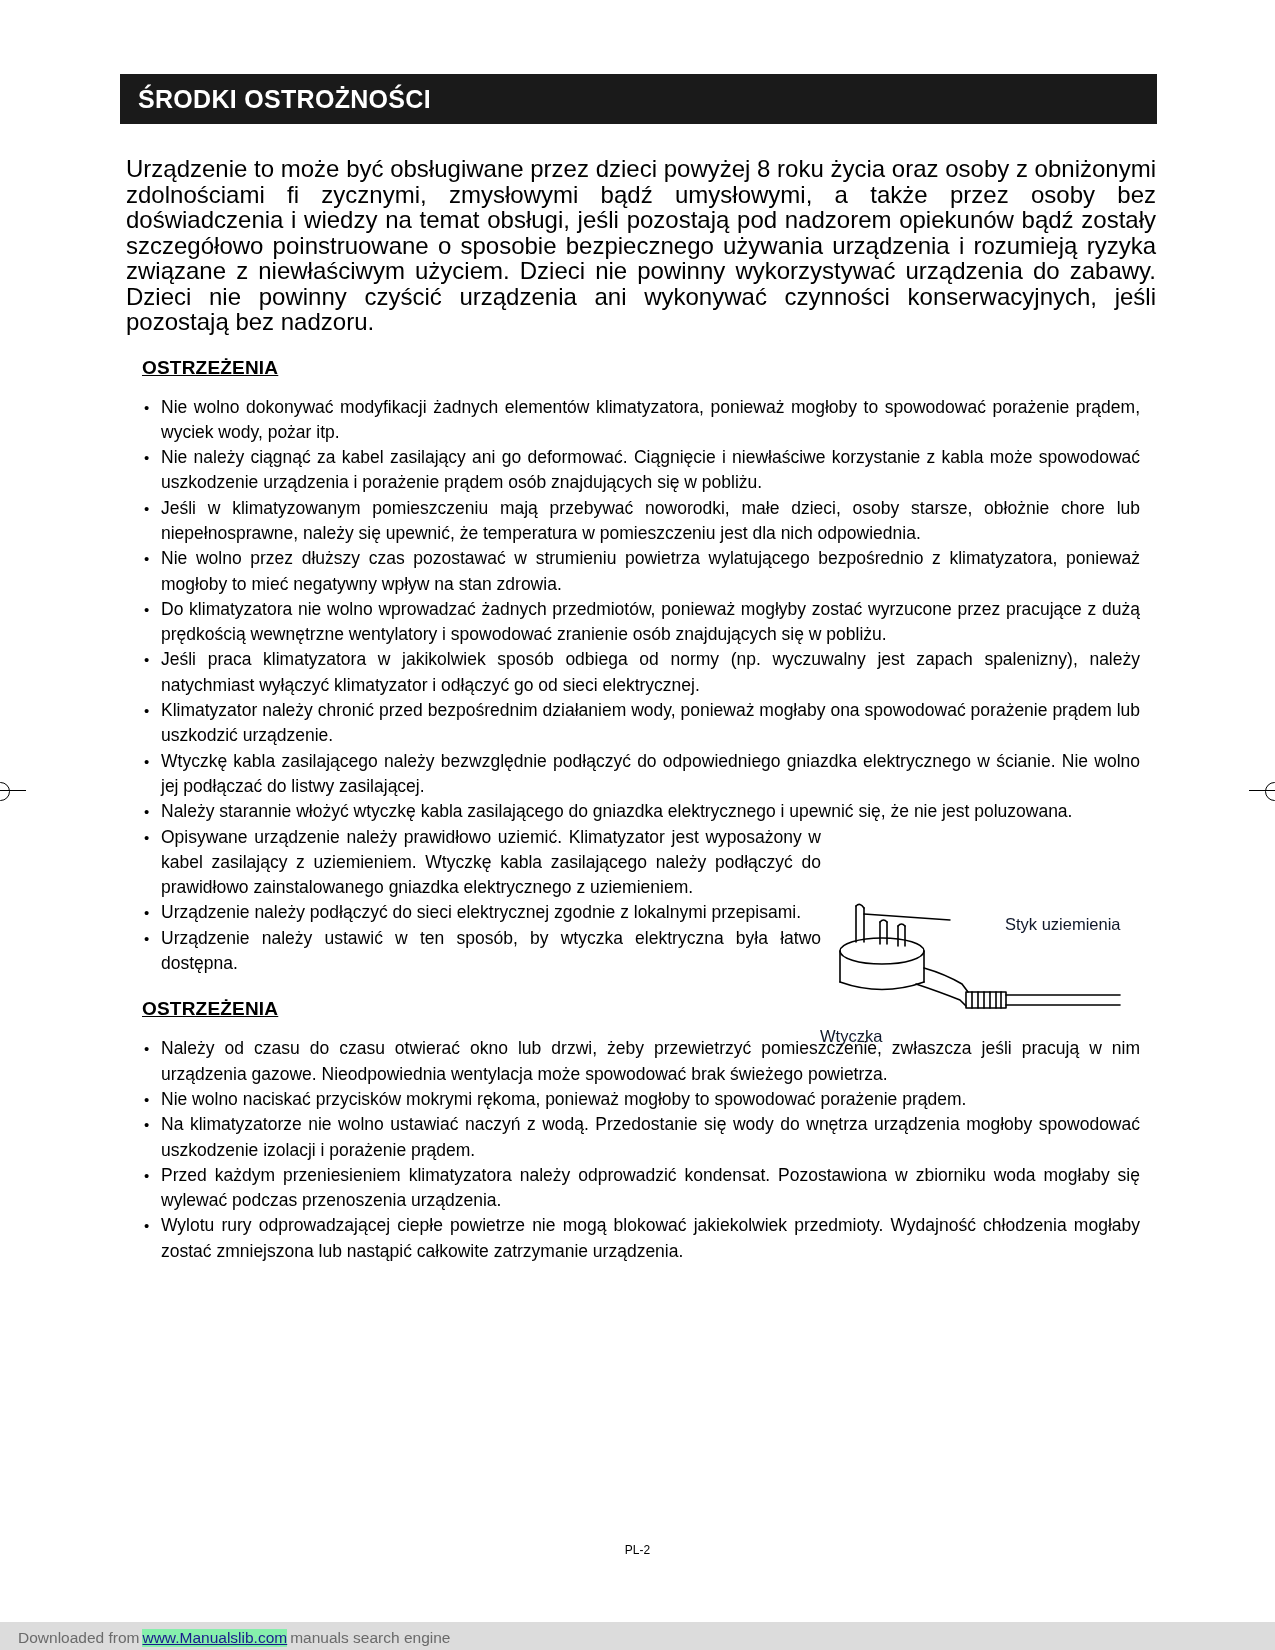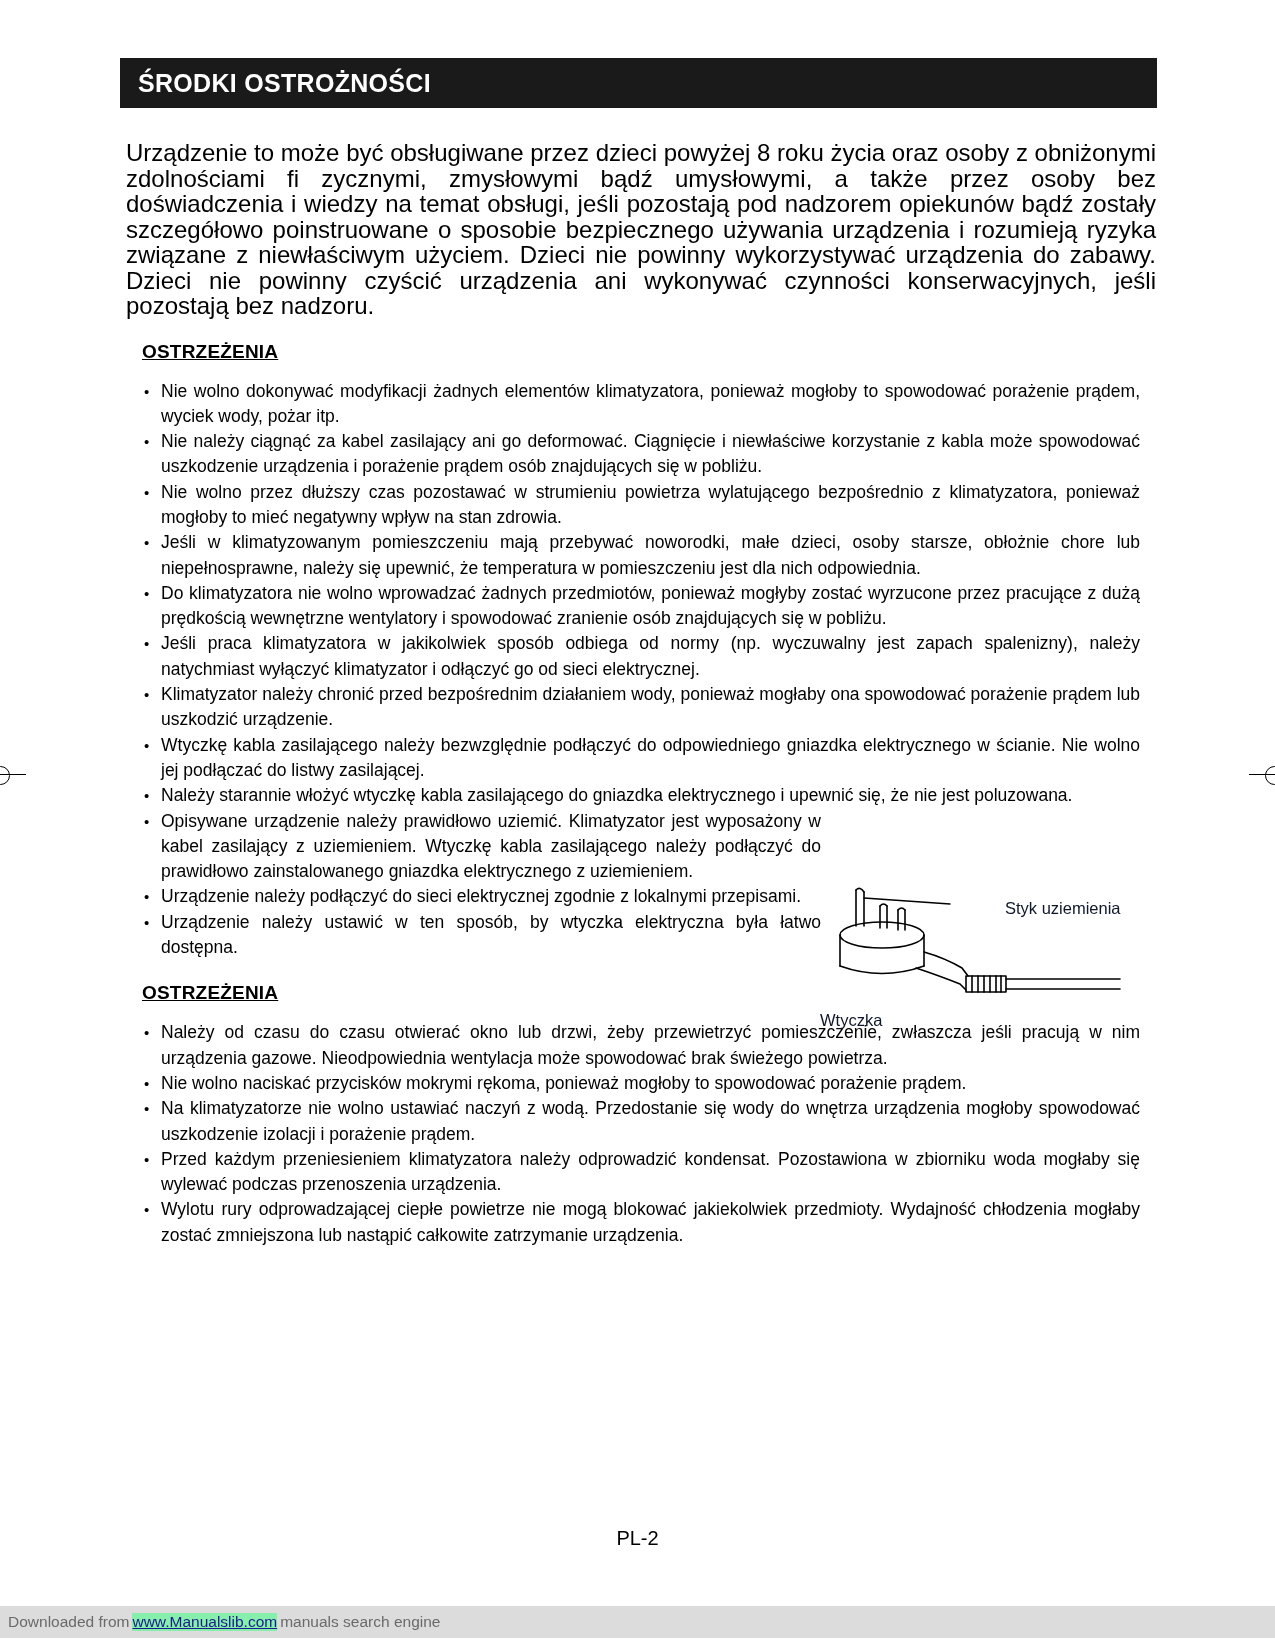--- a/index.html
+++ b/index.html
@@ -11,21 +11,21 @@
     width: 1275px;
     height: 1650px;
     position: relative;
     font-family: "Liberation Sans", sans-serif;
     color: #000000;
     overflow: hidden;
   }
 
   .page {
     position: absolute;
-    left: 0; top: 0;
+    left: 0; top: 16px;
     width: 1275px;
     height: 1634px;
   }
 
   
   .crop-mark {
     position: absolute;
     width: 26px;
     height: 26px;
   }
@@ -146,36 +146,36 @@
     left: 0px;
     top: 130px;
   }
 
   .footer-pageno {
     position: absolute;
     left: 0;
     right: 0;
     top: 1527px;
     text-align: center;
-    font-size: 20px;
+    font-size: 12px;
   }
 
   .dl-bar {
     position: absolute;
     left: 0;
     top: 1606px;
     width: 1275px;
     height: 32px;
     background: #dcdcdc;
     color: #6a6a6a;
     font-size: 15.5px;
     display: flex;
     align-items: center;
   }
-  .dl-bar .dl-text { padding-left: 8px; }
+  .dl-bar .dl-text { padding-left: 18px; }
   .dl-bar .dl-link {
     color: #1a1a8c;
     background: #86efac;
     text-decoration: underline;
     margin: 0 3px;
   }
 </style>
 </head>
 <body>
 
@@ -196,22 +196,22 @@
 
   <div class="content">
 
     <p class="intro">Urządzenie to może być obsługiwane przez dzieci powyżej 8 roku życia oraz osoby z obniżonymi zdolnościami fi zycznymi, zmysłowymi bądź umysłowymi, a także przez osoby bez doświadczenia i wiedzy na temat obsługi, jeśli pozostają pod nadzorem opiekunów bądź zostały szczegółowo poinstruowane o sposobie bezpiecznego używania urządzenia i rozumieją ryzyka związane z niewłaściwym użyciem. Dzieci nie powinny wykorzystywać urządzenia do zabawy. Dzieci nie powinny czyścić urządzenia ani wykonywać czynności konserwacyjnych, jeśli pozostają bez nadzoru.</p>
 
     <h2 class="section-head">OSTRZEŻENIA</h2>
 
     <ul class="bullets">
       <li>Nie wolno dokonywać modyfikacji żadnych elementów klimatyzatora, ponieważ mogłoby to spowodować porażenie prądem, wyciek wody, pożar itp.</li>
       <li>Nie należy ciągnąć za kabel zasilający ani go deformować. Ciągnięcie i niewłaściwe korzystanie z kabla może spowodować uszkodzenie urządzenia i porażenie prądem osób znajdujących się w pobliżu.</li>
+      <li>Jeśli w klimatyzowanym pomieszczeniu mają przebywać noworodki, małe dzieci, osoby starsze, obłożnie chore lub niepełnosprawne, należy się upewnić, że temperatura w pomieszczeniu jest dla nich odpowiednia.</li>
       <li>Nie wolno przez dłuższy czas pozostawać w strumieniu powietrza wylatującego bezpośrednio z klimatyzatora, ponieważ mogłoby to mieć negatywny wpływ na stan zdrowia.</li>
-      <li>Jeśli w klimatyzowanym pomieszczeniu mają przebywać noworodki, małe dzieci, osoby starsze, obłożnie chore lub niepełnosprawne, należy się upewnić, że temperatura w pomieszczeniu jest dla nich odpowiednia.</li>
       <li>Do klimatyzatora nie wolno wprowadzać żadnych przedmiotów, ponieważ mogłyby zostać wyrzucone przez pracujące z dużą prędkością wewnętrzne wentylatory i spowodować zranienie osób znajdujących się w pobliżu.</li>
       <li>Jeśli praca klimatyzatora w jakikolwiek sposób odbiega od normy (np. wyczuwalny jest zapach spalenizny), należy natychmiast wyłączyć klimatyzator i odłączyć go od sieci elektrycznej.</li>
       <li>Klimatyzator należy chronić przed bezpośrednim działaniem wody, ponieważ mogłaby ona spowodować porażenie prądem lub uszkodzić urządzenie.</li>
       <li>Wtyczkę kabla zasilającego należy bezwzględnie podłączyć do odpowiedniego gniazdka elektrycznego w ścianie. Nie wolno jej podłączać do listwy zasilającej.</li>
       <li>Należy starannie włożyć wtyczkę kabla zasilającego do gniazdka elektrycznego i upewnić się, że nie jest poluzowana.</li>
       <li class="narrow">Opisywane urządzenie należy prawidłowo uziemić. Klimatyzator jest wyposażony w kabel zasilający z uziemieniem. Wtyczkę kabla zasilającego należy podłączyć do prawidłowo zainstalowanego gniazdka elektrycznego z uziemieniem.</li>
       <li class="narrow">Urządzenie należy podłączyć do sieci elektrycznej zgodnie z lokalnymi przepisami.</li>
       <li class="narrow">Urządzenie należy ustawić w ten sposób, by wtyczka elektryczna była łatwo dostępna.</li>
     </ul>
 

